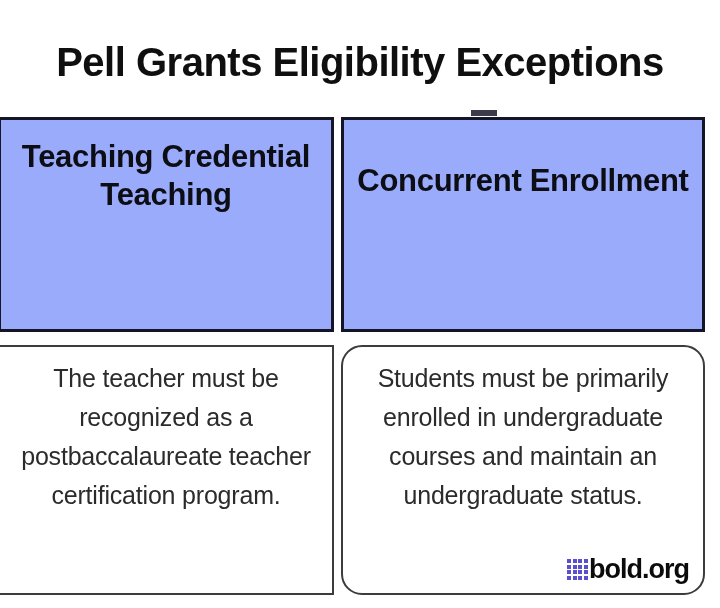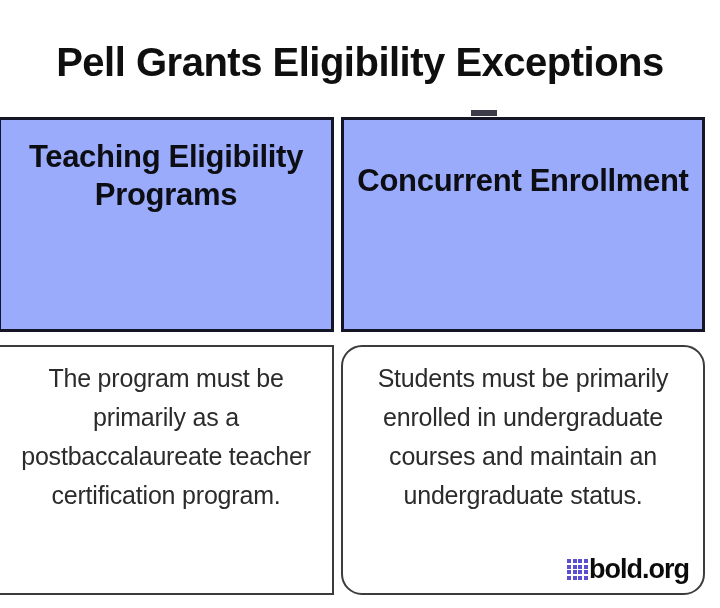--- a/index.html
+++ b/index.html
@@ -151,24 +151,24 @@
 <body>
 
 <div class="infographic">
 
   <div class="title">Pell Grants Eligibility Exceptions</div>
 
   <div class="grid">
 
     <div class="column left">
       <div class="header-card">
-        <div class="header-text">Teaching Eligibility Programs</div>
+        <div class="header-text">Teaching Credential Teaching</div>
       </div>
       <div class="body-card">
-        <div class="body-text">The program must be primarily as a postbaccalaureate teacher certification program.</div>
+        <div class="body-text">The teacher must be recognized as a postbaccalaureate teacher certification program.</div>
       </div>
     </div>
 
     <div class="column right">
       <div class="header-card">
         <div class="header-text">Concurrent Enrollment</div>
       </div>
       <div class="body-card">
         <div class="body-text">Students must be primarily enrolled in undergraduate courses and maintain an undergraduate status.</div>
 

